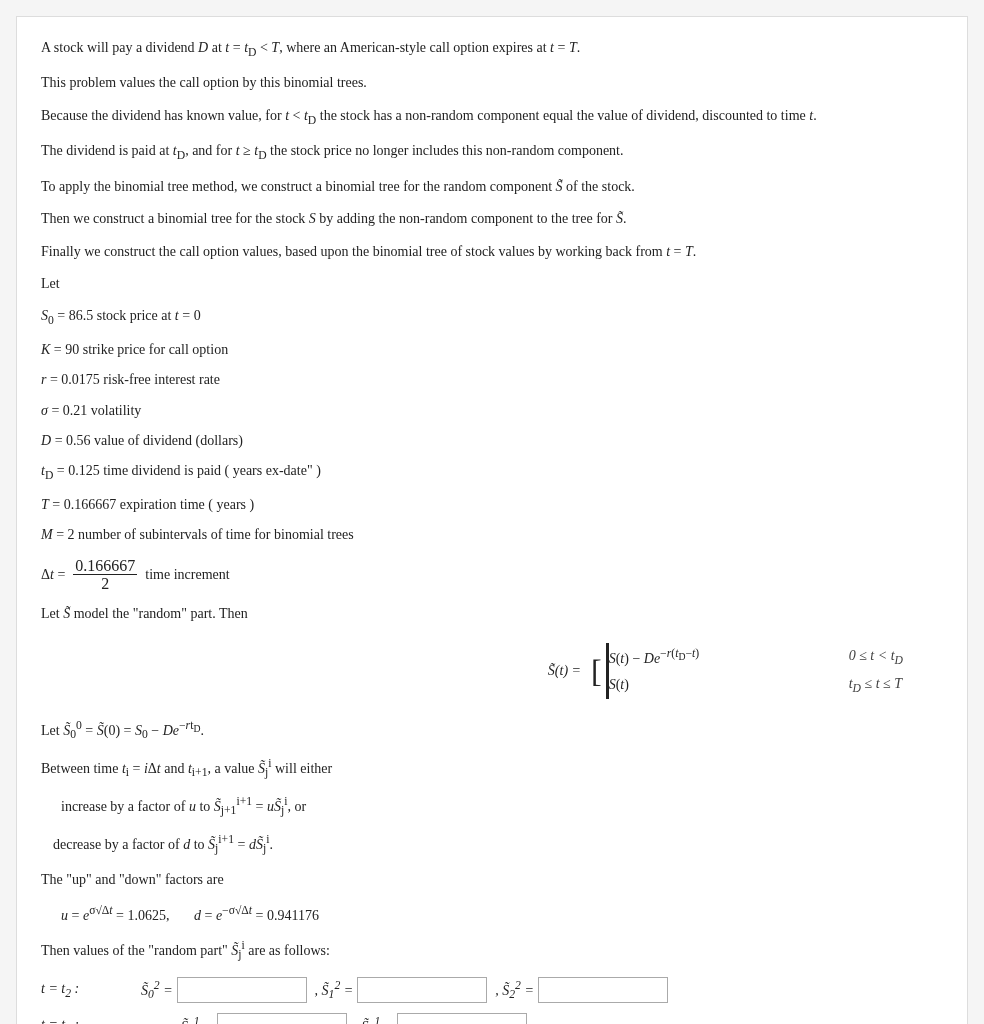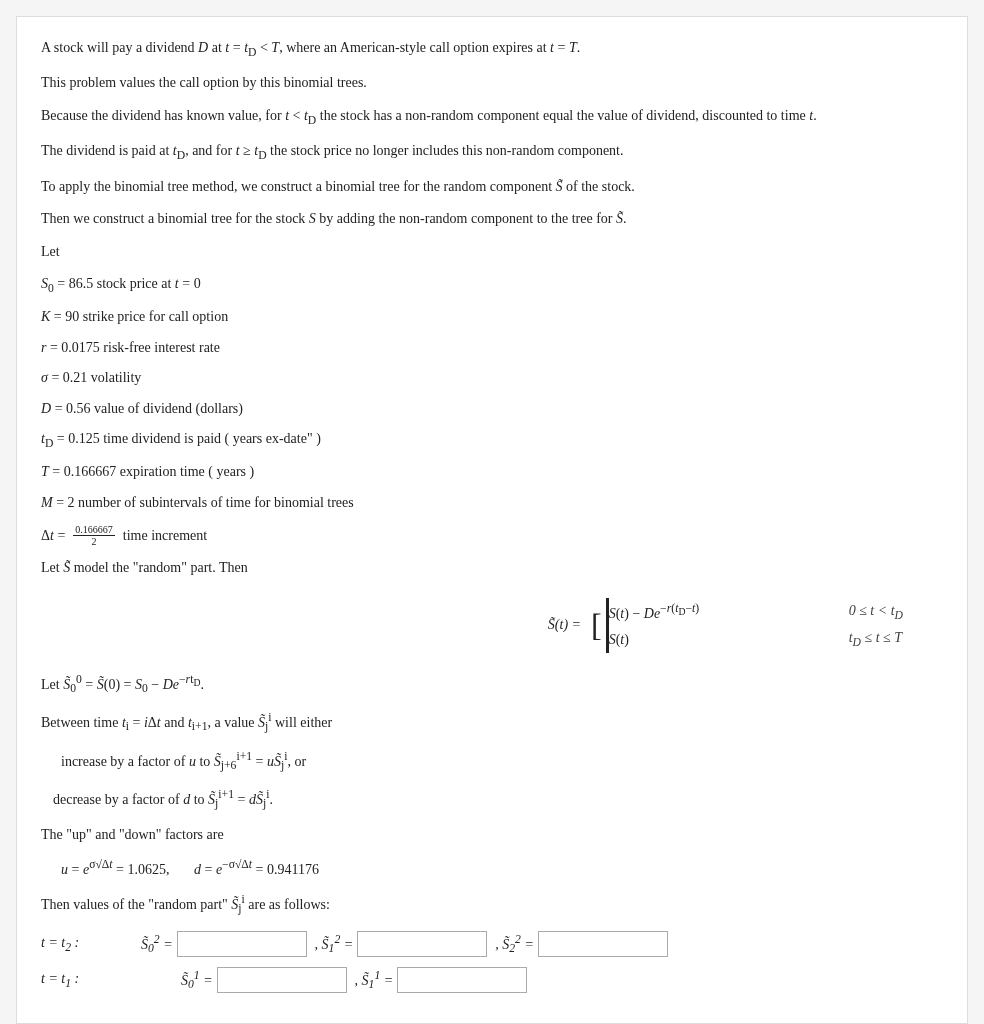--- a/index.html
+++ b/index.html
@@ -58,21 +58,21 @@
       display: flex;
       align-items: center;
       gap: 8px;
       line-height: 1.6;
     }
     .frac {
       display: inline-flex;
       flex-direction: column;
       align-items: center;
       vertical-align: middle;
-      font-size: 10px;
+      font-size: 16px;
       line-height: 1.1;
       margin: 0 2px;
     }
     .frac .num {
       border-bottom: 1px solid #222;
       padding: 0 2px;
     }
     .frac .den {
       padding: 0 2px;
     }
@@ -117,20 +117,23 @@
   </div>
 
   <div class="line">
     To apply the binomial tree method, we construct a binomial tree for the random component <i>S̃</i> of the stock.
   </div>
 
   <div class="line">
     Then we construct a binomial tree for the stock <i>S</i> by adding the non-random component to the tree for <i>S̃</i>.
   </div>
 
+  <div class="line">
+    Finally we construct the call option values, based upon the binomial tree of stock values by working back from <i>t</i> = <i>T</i>.
+  </div>
 
   <div class="line" style="margin-top:10px;">Let</div>
 
   <div class="inputs-grid">
     <div class="input-row">
       <span><i>S</i><sub>0</sub> = 86.5 stock price at <i>t</i> = 0</span>
     </div>
     <div class="input-row">
       <span><i>K</i> = 90 strike price for call option</span>
     </div>
@@ -188,21 +191,21 @@
 
   <div class="line">
     Let <i>S̃</i><sub>0</sub><sup>0</sup> = <i>S̃</i>(0) = <i>S</i><sub>0</sub> − <i>De</i><sup>−<i>r</i>t<sub>D</sub></sup>.
   </div>
 
   <div class="line">
     Between time <i>t</i><sub>i</sub> = <i>i</i>Δ<i>t</i> and <i>t</i><sub>i+1</sub>, a value <i>S̃</i><sub>j</sub><sup>i</sup> will either
   </div>
 
   <div class="line" style="margin-left:20px;">
-    increase by a factor of <i>u</i> to <i>S̃</i><sub>j+6</sub><sup>i+1</sup> = <i>uS̃</i><sub>j</sub><sup>i</sup>, or
+    increase by a factor of <i>u</i> to <i>S̃</i><sub>j+1</sub><sup>i+1</sup> = <i>uS̃</i><sub>j</sub><sup>i</sup>, or
   </div>
 
   <div class="line" style="margin-left:12px;">
     decrease by a factor of <i>d</i> to <i>S̃</i><sub>j</sub><sup>i+1</sup> = <i>dS̃</i><sub>j</sub><sup>i</sup>.
   </div>
 
   <div class="line">
     The "up" and "down" factors are
   </div>
   <div class="line" style="margin-left:20px;">

